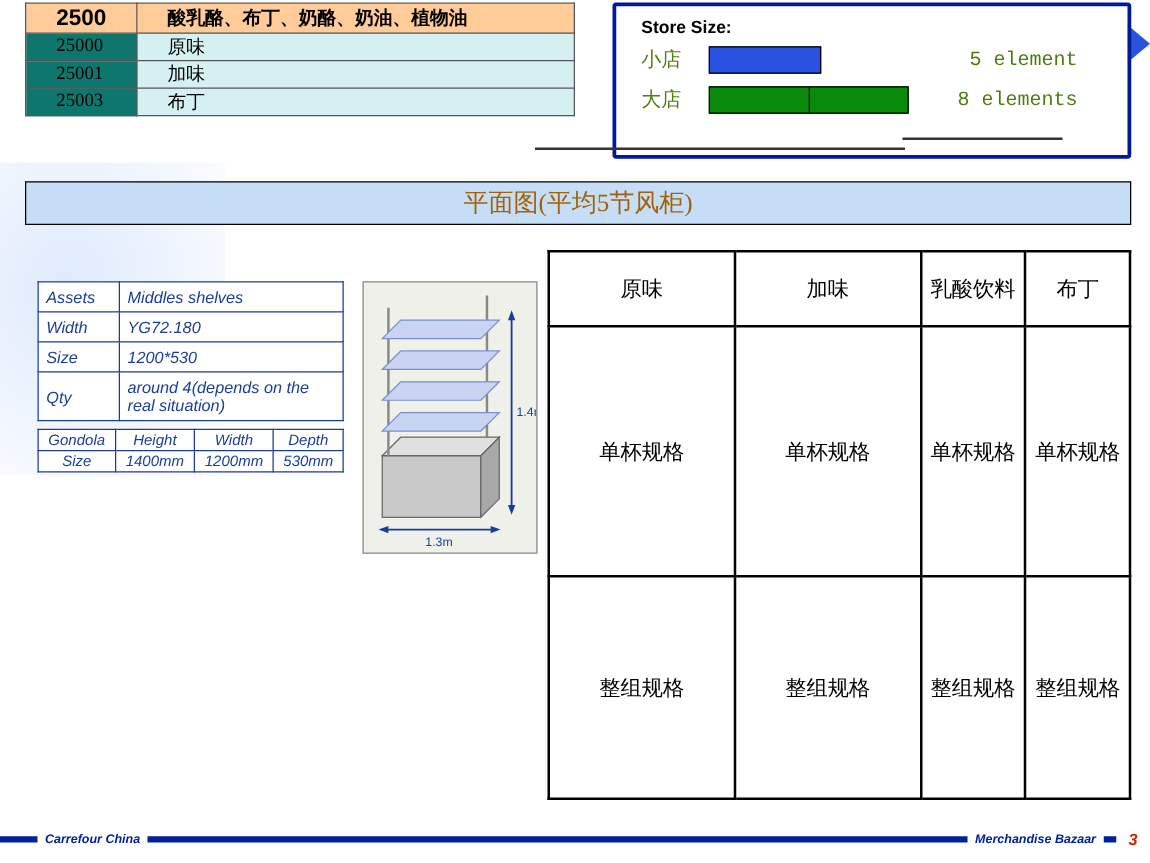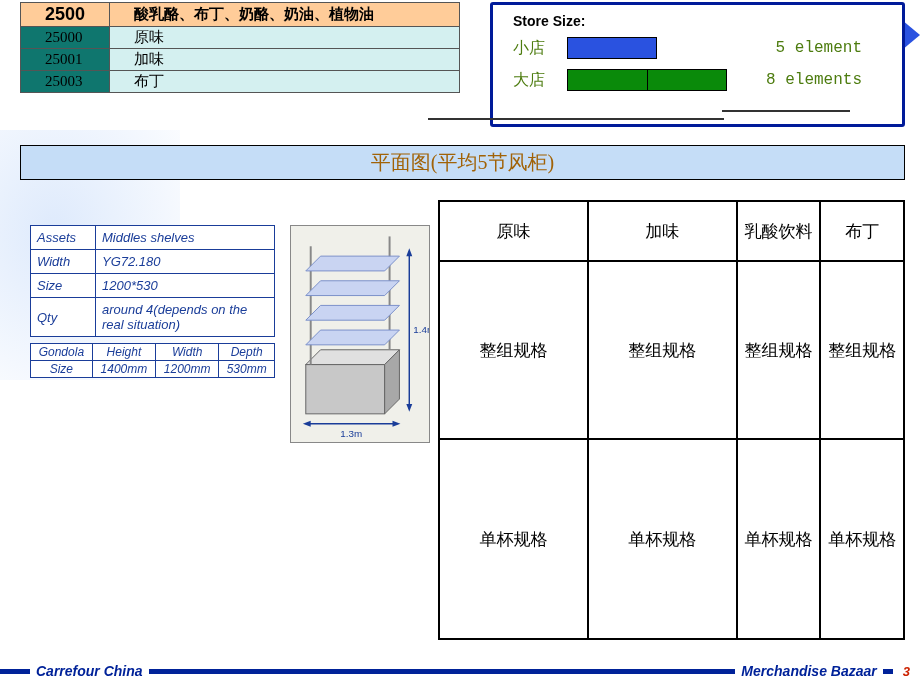--- a/index.html
+++ b/index.html
@@ -47,21 +47,21 @@
 .plano { position: absolute; left: 438px; top: 200px; width: 467px; }
 .plano table { border-collapse: collapse; width: 100%; height: 440px; table-layout: fixed; }
 .plano td { border: 2px solid #000; text-align: center; font-size: 17px; font-family: "SimSun", serif; padding: 8px 2px; }
 .plano .hdr-row td { height: 60px; }
 .plano .c-narrow { width: 18%; }
 
 
 .footer { position: absolute; left: 0; right: 0; bottom: 8px; height: 22px; display: flex; align-items: center; }
 .footer .bar { height: 5px; background: #002299; }
 .footer .bar.l { flex: 0 0 30px; }
-.footer .txt { font-size: 14px; font-style: italic; font-weight: bold; color: #002299; padding: 0 6px; white-space: nowrap; }
+.footer .txt { font-size: 10px; font-style: italic; font-weight: bold; color: #002299; padding: 0 6px; white-space: nowrap; }
 .footer .bar.m { flex: 1; }
 .footer .bar.r { flex: 0 0 10px; }
 .footer .pnum { font-size: 13px; font-weight: bold; font-style: italic; color: #cc2200; padding: 0 10px; }
 
 
 .side-chevron { position: absolute; right: 0; top: 20px; width: 18px; height: 30px; background: #2a52e0; clip-path: polygon(0 0, 100% 50%, 0 100%); }
 .bottom-line { position: absolute; left: 428px; right: 196px; top: 118px; height: 2px; background: #333; }
 .mid-line { position: absolute; left: 722px; right: 70px; top: 110px; height: 2px; background: #333; }
 </style>
 </head>
@@ -176,31 +176,31 @@
 
   <div class="plano">
     <table>
       <tbody>
           <tr class="hdr-row">
         <td>原味</td>
         <td>加味</td>
         <td class="c-narrow">乳酸饮料</td>
         <td class="c-narrow">布丁</td>
       </tr>
-      <tr>
-        <td>整组规格</td>
-        <td>整组规格</td>
-        <td class="c-narrow">整组规格</td>
-        <td class="c-narrow">整组规格</td>
-      </tr>
       <tr style="height:200px">
         <td>单杯规格</td>
         <td>单杯规格</td>
         <td class="c-narrow">单杯规格</td>
         <td class="c-narrow">单杯规格</td>
+      </tr>
+      <tr>
+        <td>整组规格</td>
+        <td>整组规格</td>
+        <td class="c-narrow">整组规格</td>
+        <td class="c-narrow">整组规格</td>
       </tr>
     </tbody>
       </table>
   </div>
 
 </div>
 
 <div class="footer">
   <div class="bar l"></div>
   <div class="txt">Carrefour China</div>

